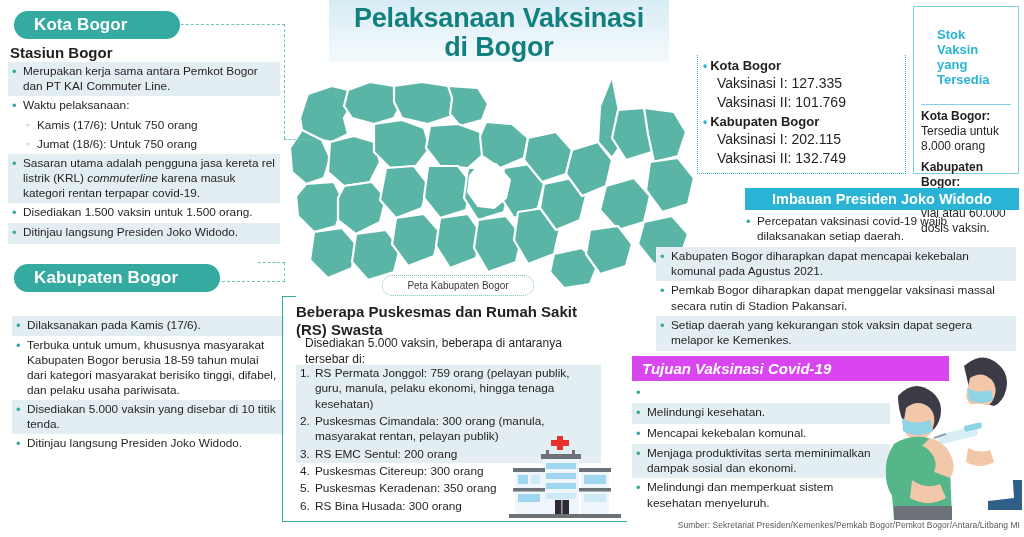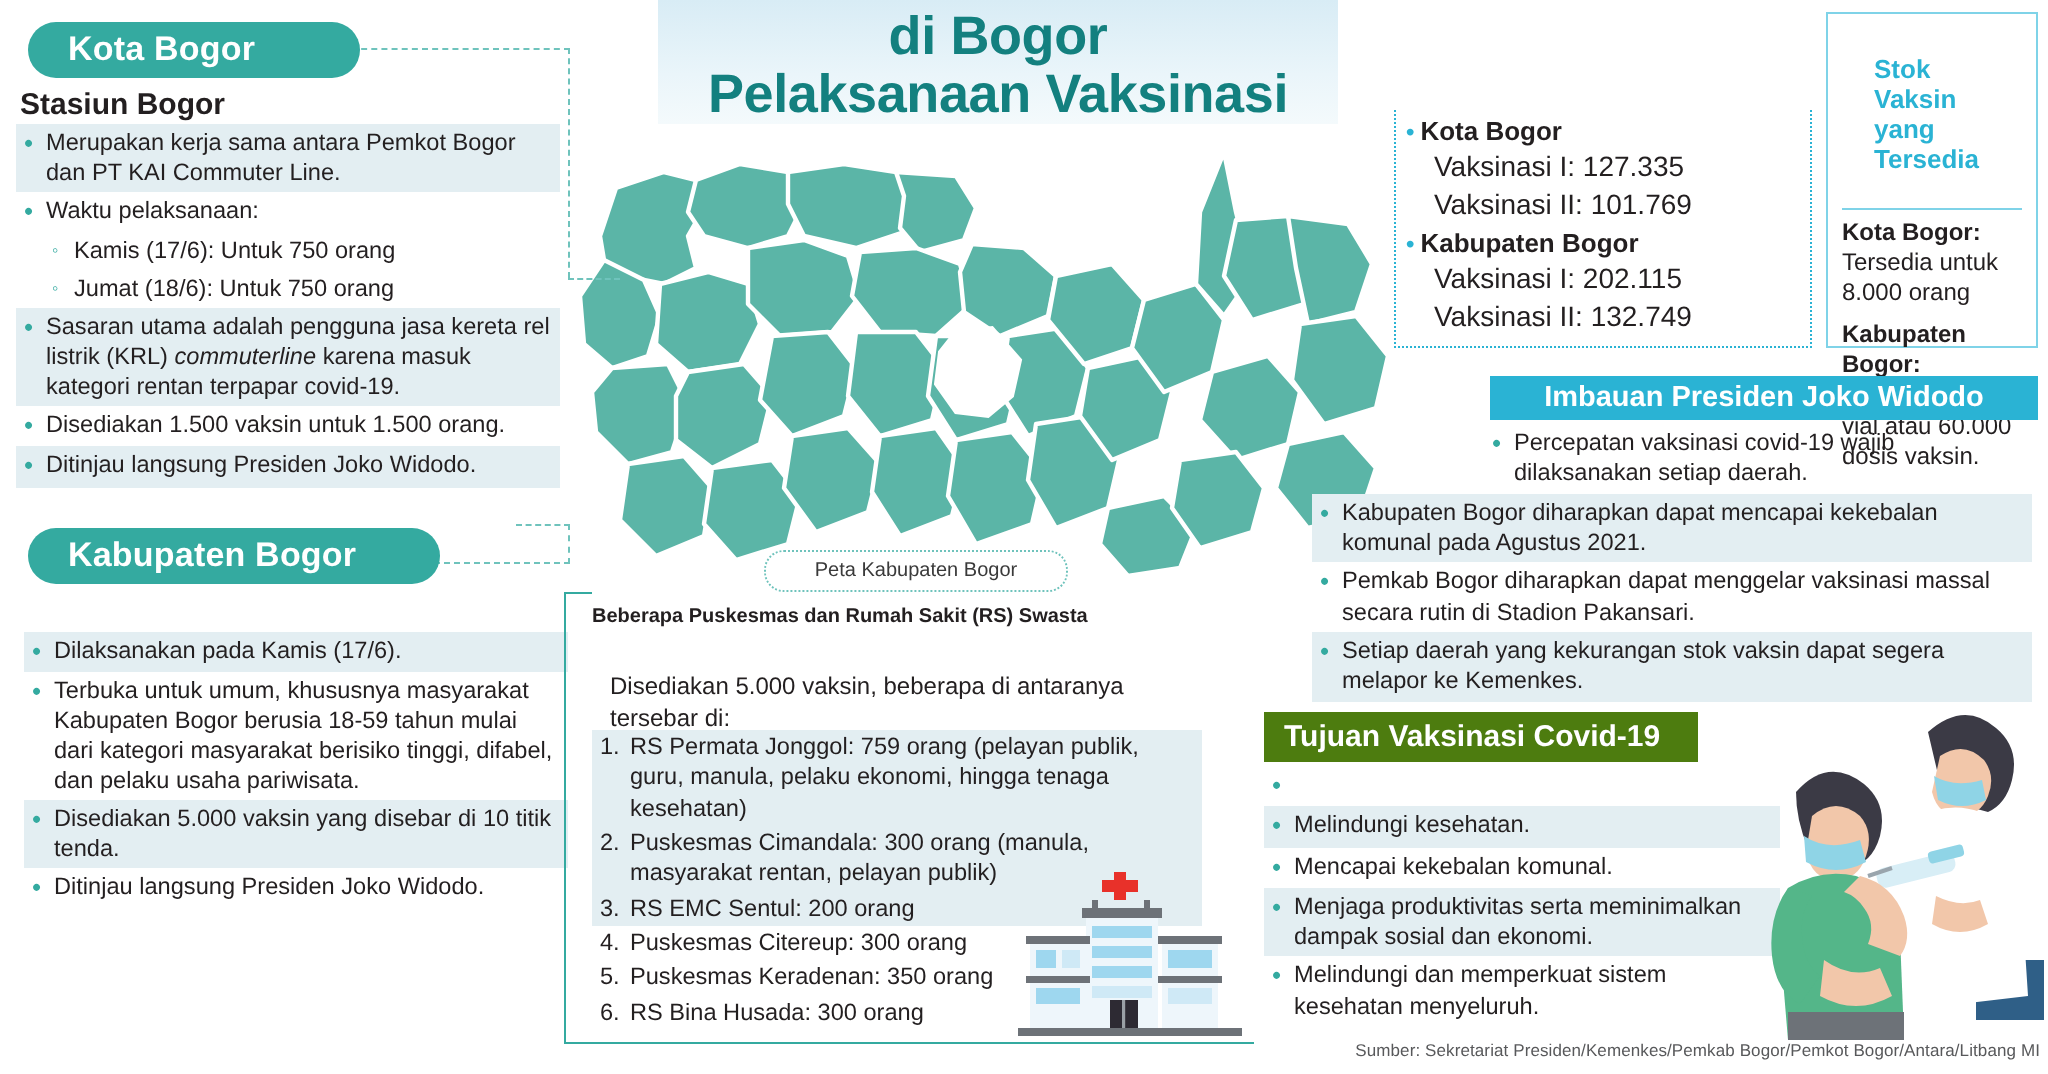--- a/index.html
+++ b/index.html
@@ -85,23 +85,23 @@
 
   
   .imb-head{
     position:absolute;left:745px;top:188px;width:274px;height:22px;
     background:#2ab3d4;color:#fff;font-weight:bold;font-size:14.5px;
     display:flex;align-items:center;justify-content:center;
   }
 
   
   .tuj-head{
-    position:absolute;left:632px;top:356px;width:217px;height:25px;
-    background:#4d7c0f;color:#fff;font-weight:bold;font-size:15px;
-    display:flex;align-items:center;padding-left:10px;box-sizing:border-box;
+    position:absolute;left:632px;top:356px;width:317px;height:25px;
+    background:#d946ef;color:#fff;font-weight:bold;font-size:15px;
+    display:flex;align-items:center;padding-left:10px;box-sizing:border-box;font-style:italic;
   }
 
   
   .cframe{
     position:absolute;left:282px;top:296px;width:345px;height:226px;
     border-left:1.5px solid #34aaa0;border-bottom:1.5px solid #34aaa0;
     box-sizing:border-box;
   }
   .cframe-top{position:absolute;left:282px;top:296px;width:14px;height:0;
     border-top:1.5px solid #34aaa0;}
@@ -111,22 +111,22 @@
   .ol-num{flex:0 0 15px;}
   .ol-txt{flex:1 1 auto;}
 </style>
 </head>
 <body>
 
 <div class="stage">
 
   <div class="titlebox"></div>
   <div class="title">
+    <div>Pelaksanaan Vaksinasi</div>
     <div>di Bogor</div>
-    <div>Pelaksanaan Vaksinasi</div>
   </div>
 
   <div class="mapwrap">
     <svg viewBox="0 0 420 250" width="420" height="250">
       <g fill="#5bb5a7" stroke="#ffffff" stroke-width="2.2" stroke-linejoin="round">
         <path d="M18 72 L26 48 L50 40 L66 44 L70 58 L62 72 L66 88 L50 96 L30 92 L20 84 Z"></path>
         <path d="M66 44 L88 36 L112 40 L120 56 L112 72 L92 78 L70 72 L62 60 Z"></path>
         <path d="M112 40 L140 36 L166 40 L176 54 L170 70 L146 78 L120 72 L112 56 Z"></path>
         <path d="M166 40 L196 42 L206 58 L200 74 L178 80 L168 68 L170 52 Z"></path>
         <path d="M20 84 L40 94 L48 112 L42 132 L24 138 L10 126 L8 102 Z"></path>
@@ -223,21 +223,21 @@
       </div>
       <div class="row">
         <span class="bul">•</span>
         <span class="txt">Ditinjau langsung Presiden Joko Widodo.</span>
       </div>
     </div>
 
   <div class="cframe"></div>
   <div class="cframe-top"></div>
 
-  <div class="subhead" style="left:296px;top:303px;width:310px;font-size:10px;line-height:1.2;">Beberapa Puskesmas dan Rumah Sakit (RS) Swasta</div>
+  <div class="subhead" style="left:296px;top:303px;width:310px;font-size:15px;line-height:1.2;">Beberapa Puskesmas dan Rumah Sakit (RS) Swasta</div>
   <div style="position:absolute;left:305px;top:336px;width:300px;font-size:12px;line-height:1.3;">Disediakan 5.000 vaksin, beberapa di antaranya tersebar di:</div>
 
   <div class="blist" id="list-pusk" style="left:296px;top:365px;width:305px;font-size:11.8px;line-height:1.3;">
       <div class="ol-row alt">
         <span class="ol-num">1.</span>
         <span class="ol-txt">RS Permata Jonggol: 759 orang (pelayan publik, guru, manula, pelaku ekonomi, hingga tenaga kesehatan)</span>
       </div>
       <div class="ol-row alt">
         <span class="ol-num">2.</span>
         <span class="ol-txt">Puskesmas Cimandala: 300 orang (manula, masyarakat rentan, pelayan publik)</span>

